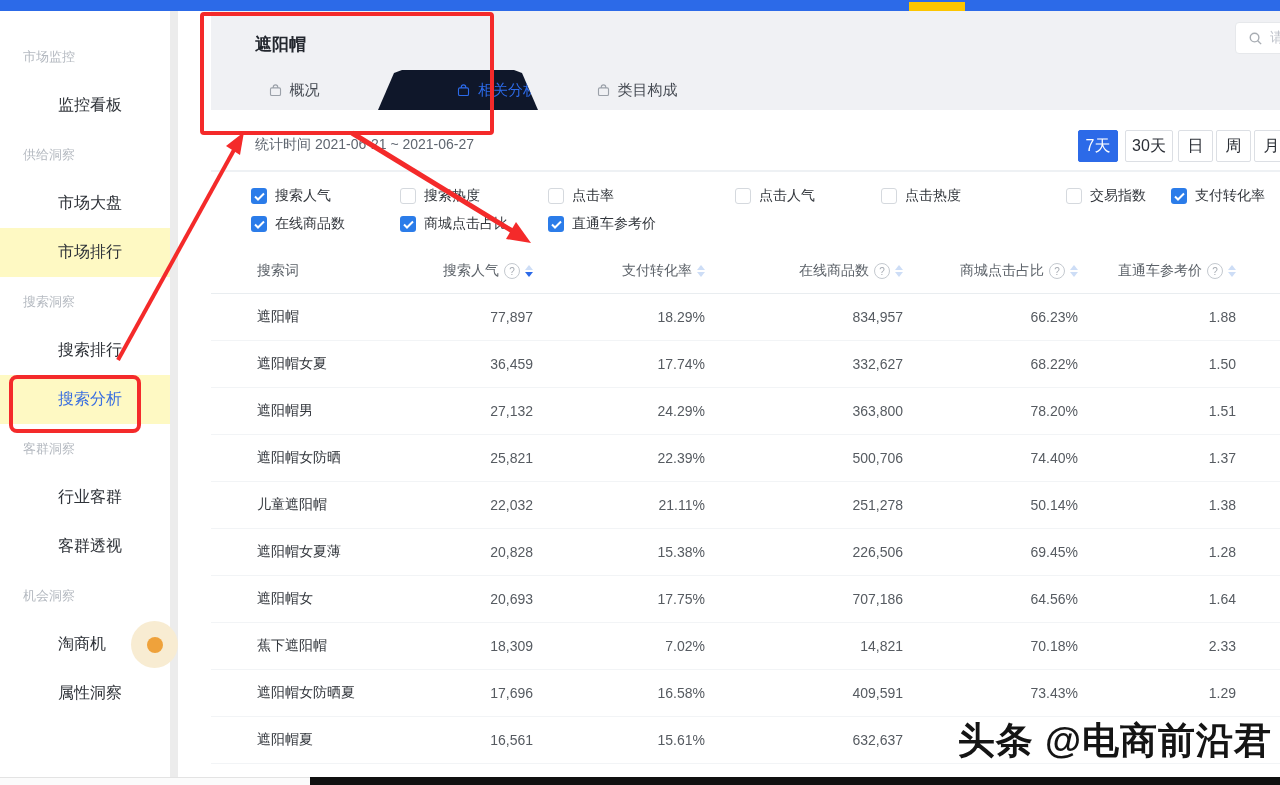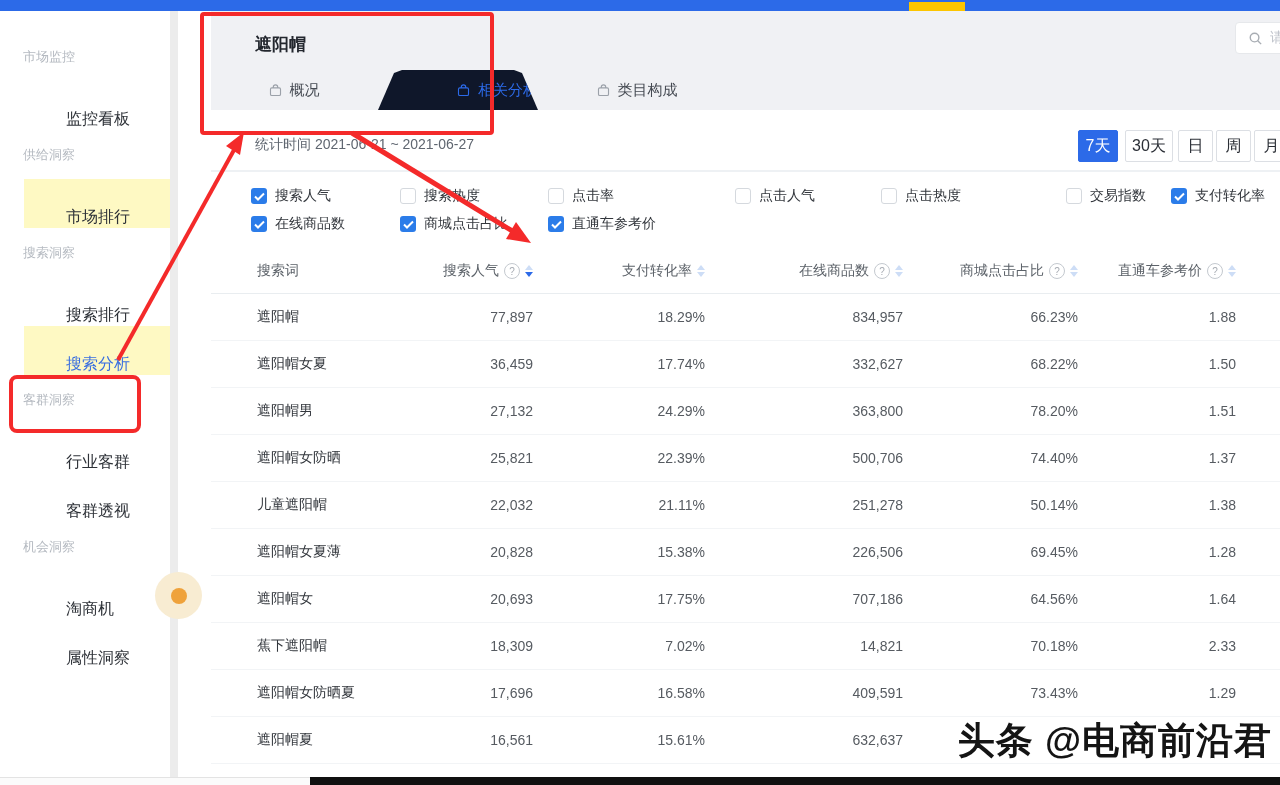--- a/index.html
+++ b/index.html
@@ -10,22 +10,22 @@
   }
   
   .topbar{position:absolute;left:0;top:0;width:1280px;height:11px;background:#2c6ae8;z-index:5;}
   .topbar-accent{position:absolute;left:909px;top:2px;width:56px;height:9px;background:#fcc500;}
   
   .sidebar{position:absolute;left:0;top:11px;width:170px;height:766px;background:#fff;
     padding-top:21px;box-sizing:border-box;z-index:2;}
   .side-scrollbar{position:absolute;left:170px;top:11px;width:8px;height:766px;background:#ececec;z-index:1;}
   .side-section{height:49px;display:flex;align-items:center;padding-left:23px;
     font-size:13px;color:#b4b9c0;}
-  .side-item{height:49px;display:flex;align-items:flex-end;padding-left:42px;
-    font-size:16px;color:#2e3238;cursor:pointer;position:relative;margin-left:24px;}
+  .side-item{height:49px;display:flex;align-items:center;padding-left:58px;
+    font-size:16px;color:#2e3238;cursor:pointer;position:relative;}
   .side-item.hl{background:#fef9c3;}
   .side-item.active{color:#3a6fe0;}
   .dot-glow{position:absolute;left:131px;top:1px;width:47px;height:47px;border-radius:50%;
     background:#f8ecd2;display:flex;align-items:center;justify-content:center;z-index:3;}
   .dot-inner{width:16px;height:16px;border-radius:50%;background:#efa23b;}
   
   .main{position:absolute;left:177px;top:11px;width:1102px;height:650px;background:#f0f1f4;margin-left:34px;}
   .content-white{position:absolute;left:0;top:99px;width:1102px;height:667px;background:#fff;}
   .page-title{position:absolute;left:44px;top:22px;font-size:17px;font-weight:bold;color:#23272e;z-index:2;}
   
@@ -94,20 +94,23 @@
 <div class="topbar">
   <div class="topbar-accent"></div>
 </div>
 
 <nav class="sidebar">
     <div class="side-section">市场监控</div>
     <div class="side-item">
       <span>监控看板</span>
     </div>
     <div class="side-section">供给洞察</div>
+    <div class="side-item">
+      <span>市场大盘</span>
+    </div>
     <div class="side-item hl">
       <span>市场排行</span>
     </div>
     <div class="side-section">搜索洞察</div>
     <div class="side-item">
       <span>搜索排行</span>
     </div>
     <div class="side-item hl active">
       <span>搜索分析</span>
     </div>

